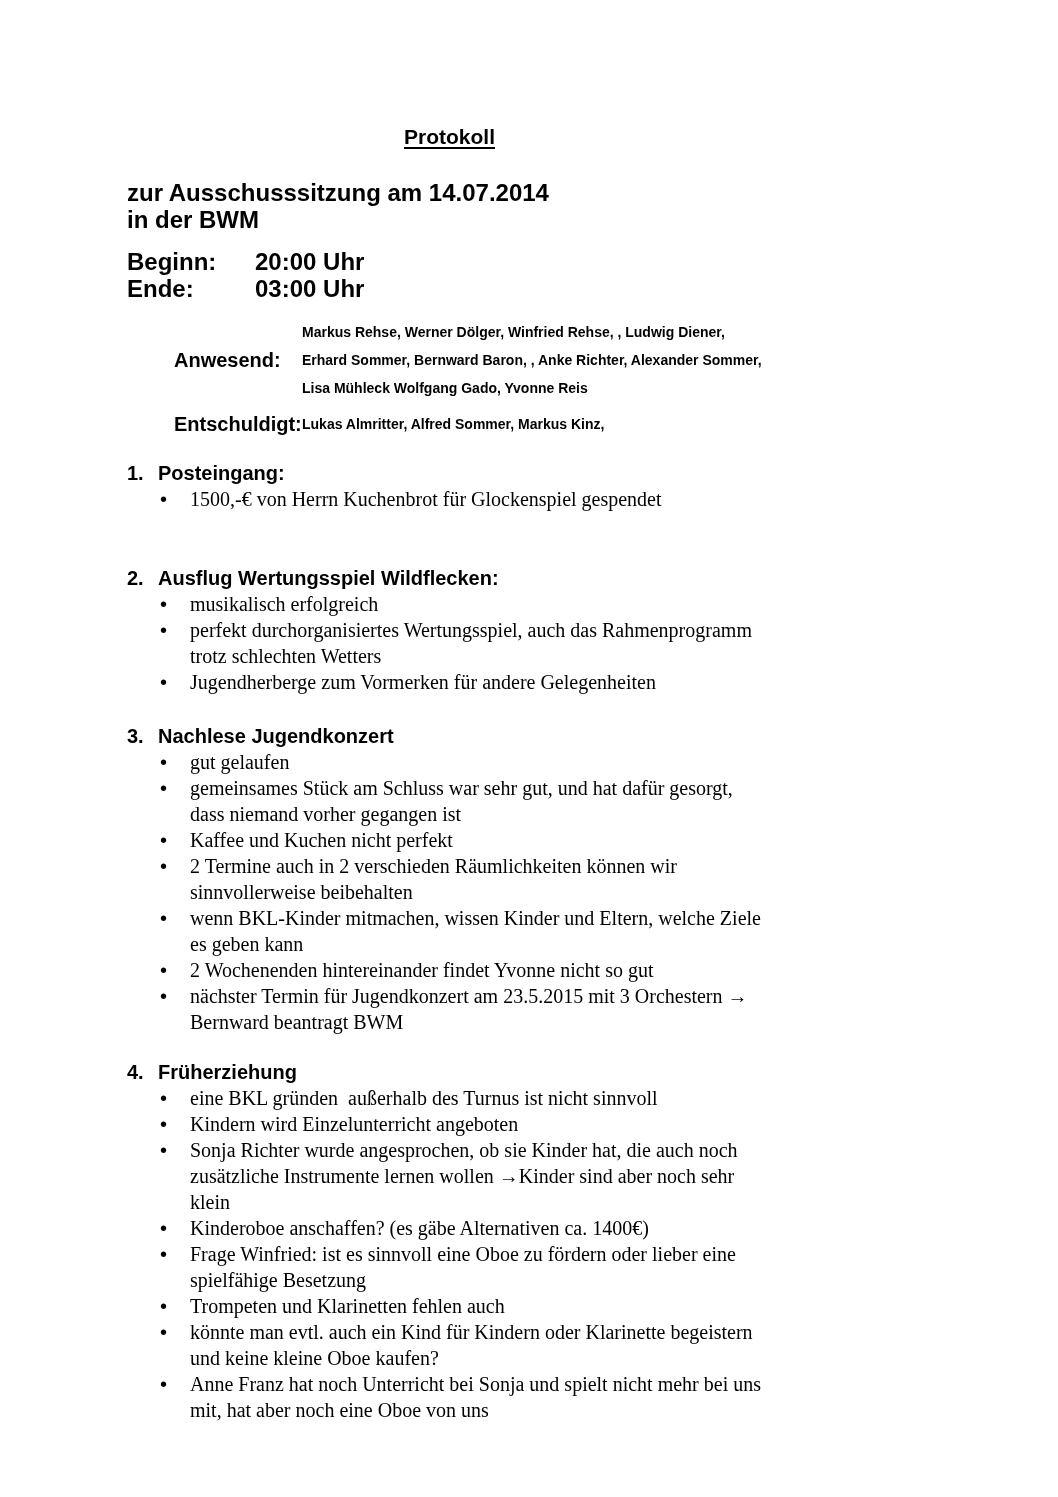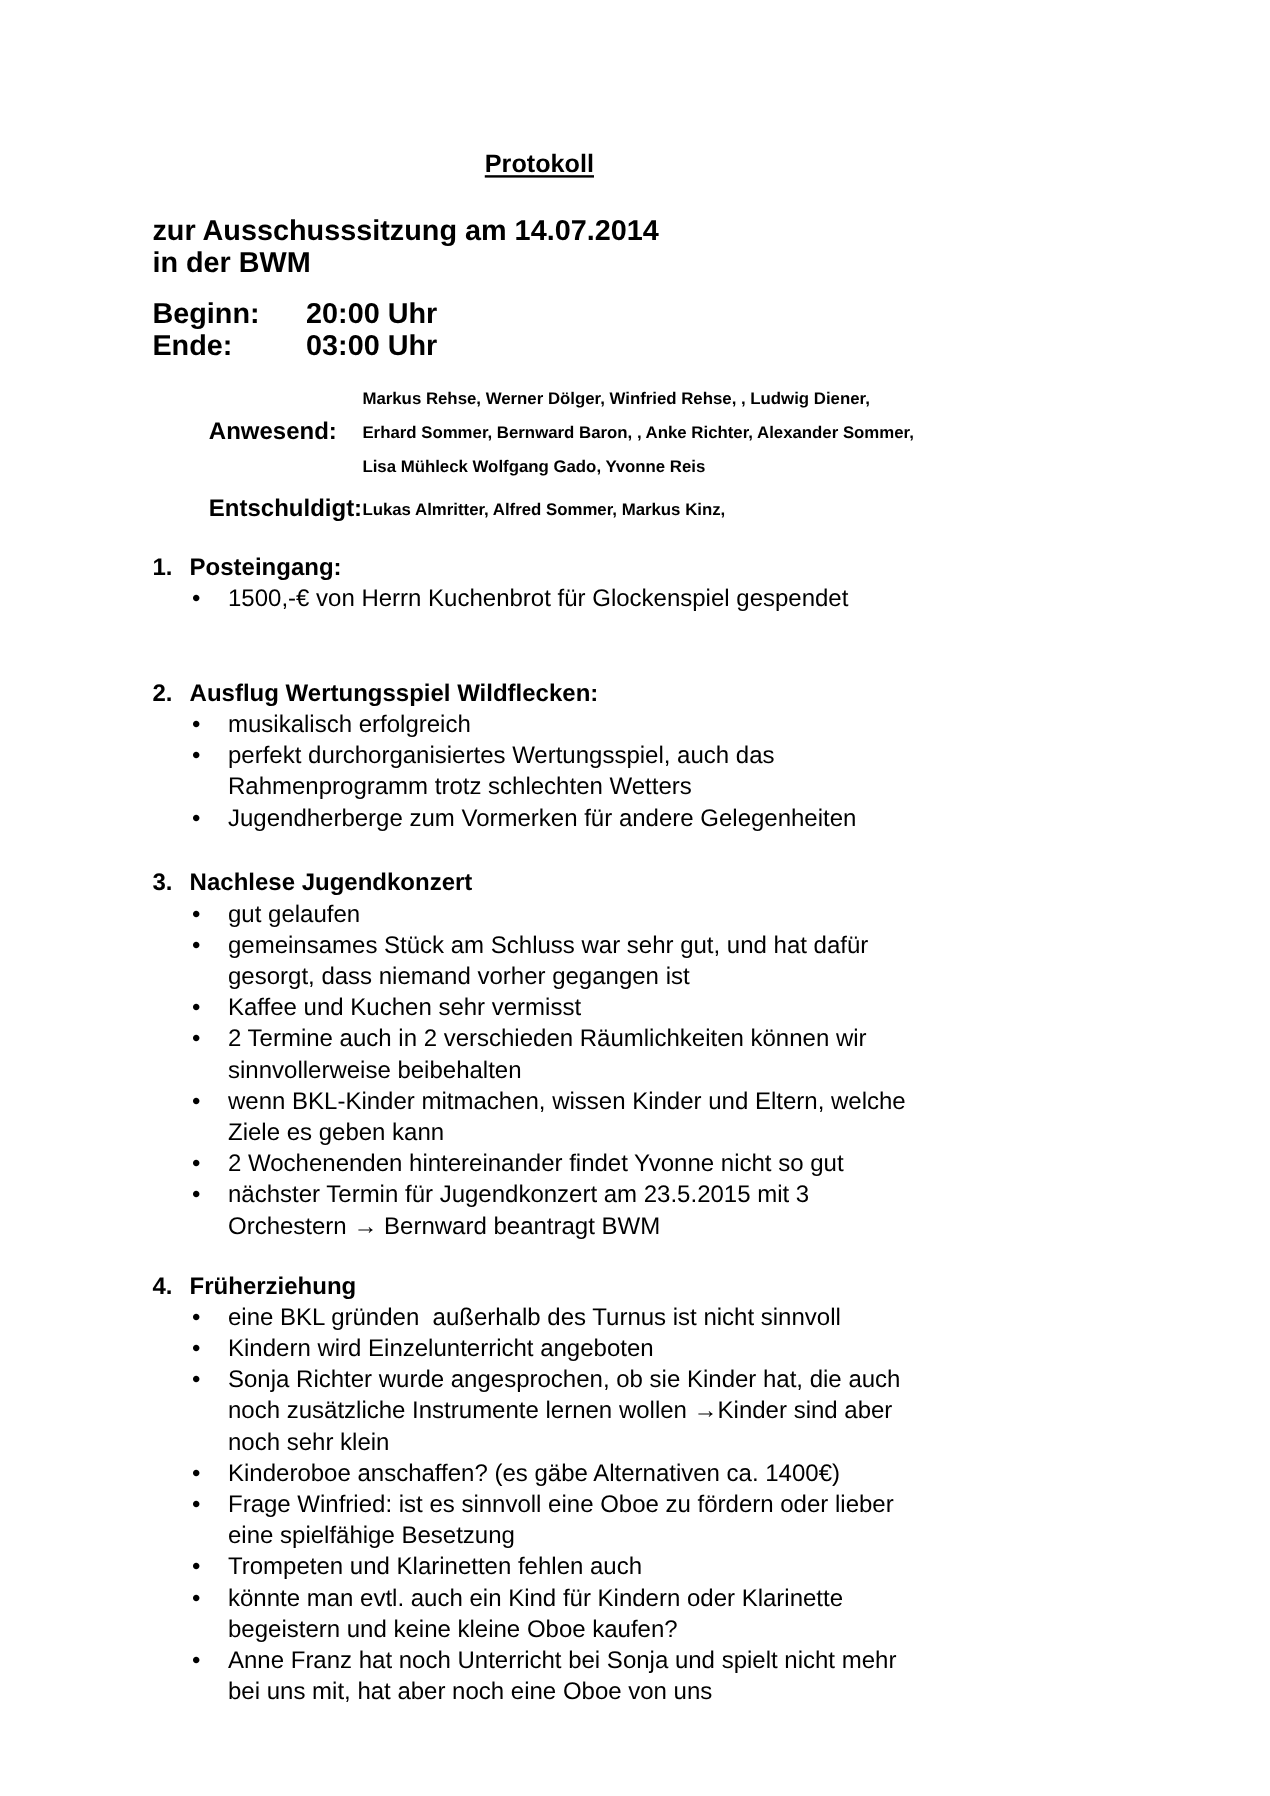--- a/index.html
+++ b/index.html
@@ -98,20 +98,21 @@
     line-height: 26px;
     font-weight: normal;
   }
   .dot {
     flex: none;
     width: 30px;
   }
   .btext {
     max-width: 700px;
     white-space: pre-wrap;
+    font-family: Liberation Serif, serif;
   }
 </style>
 </head>
 <body>
 
 <div class="page">
 
   <div class="title">Protokoll</div>
 
   <div class="subtitle">
@@ -179,21 +180,21 @@
     <div class="bullet">
       <span class="dot">•</span>
       <span class="btext">gut gelaufen</span>
     </div>
     <div class="bullet">
       <span class="dot">•</span>
       <span class="btext">gemeinsames Stück am Schluss war sehr gut, und hat dafür gesorgt, dass niemand vorher gegangen ist</span>
     </div>
     <div class="bullet">
       <span class="dot">•</span>
-      <span class="btext">Kaffee und Kuchen sehr vermisst</span>
+      <span class="btext">Kaffee und Kuchen nicht perfekt</span>
     </div>
     <div class="bullet">
       <span class="dot">•</span>
       <span class="btext">2 Termine auch in 2 verschieden Räumlichkeiten können wir sinnvollerweise beibehalten</span>
     </div>
     <div class="bullet">
       <span class="dot">•</span>
       <span class="btext">wenn BKL-Kinder mitmachen, wissen Kinder und Eltern, welche Ziele es geben kann</span>
     </div>
     <div class="bullet">

